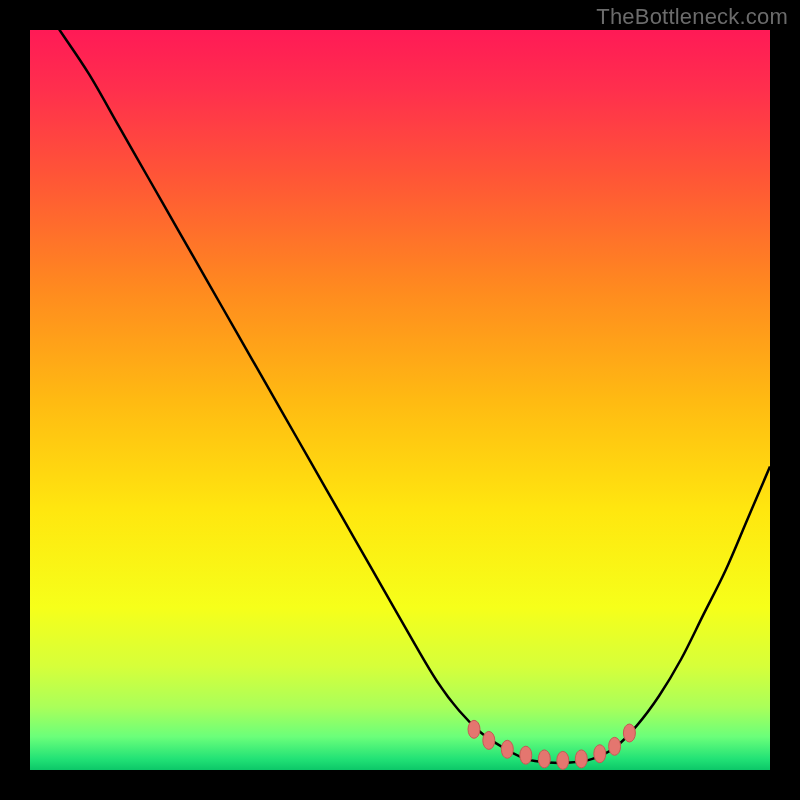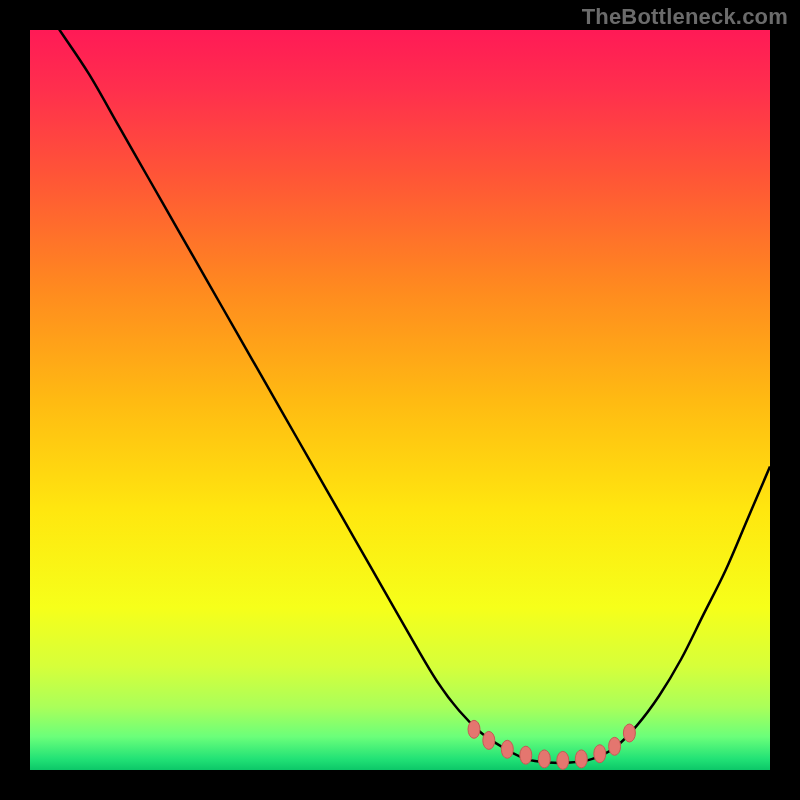--- a/index.html
+++ b/index.html
@@ -14,21 +14,21 @@
   .wrap {
     position: relative;
     width: 800px;
     height: 800px;
   }
   .watermark {
     position: absolute;
     top: 4px;
     right: 12px;
     font-size: 22px;
-    font-weight: bold;
+    font-weight: normal;
     color: #6b6b6b;
     letter-spacing: 0.2px;
     z-index: 10;
   }
   .plot {
     position: absolute;
     left: 30px;
     top: 30px;
     width: 740px;
     height: 740px;

